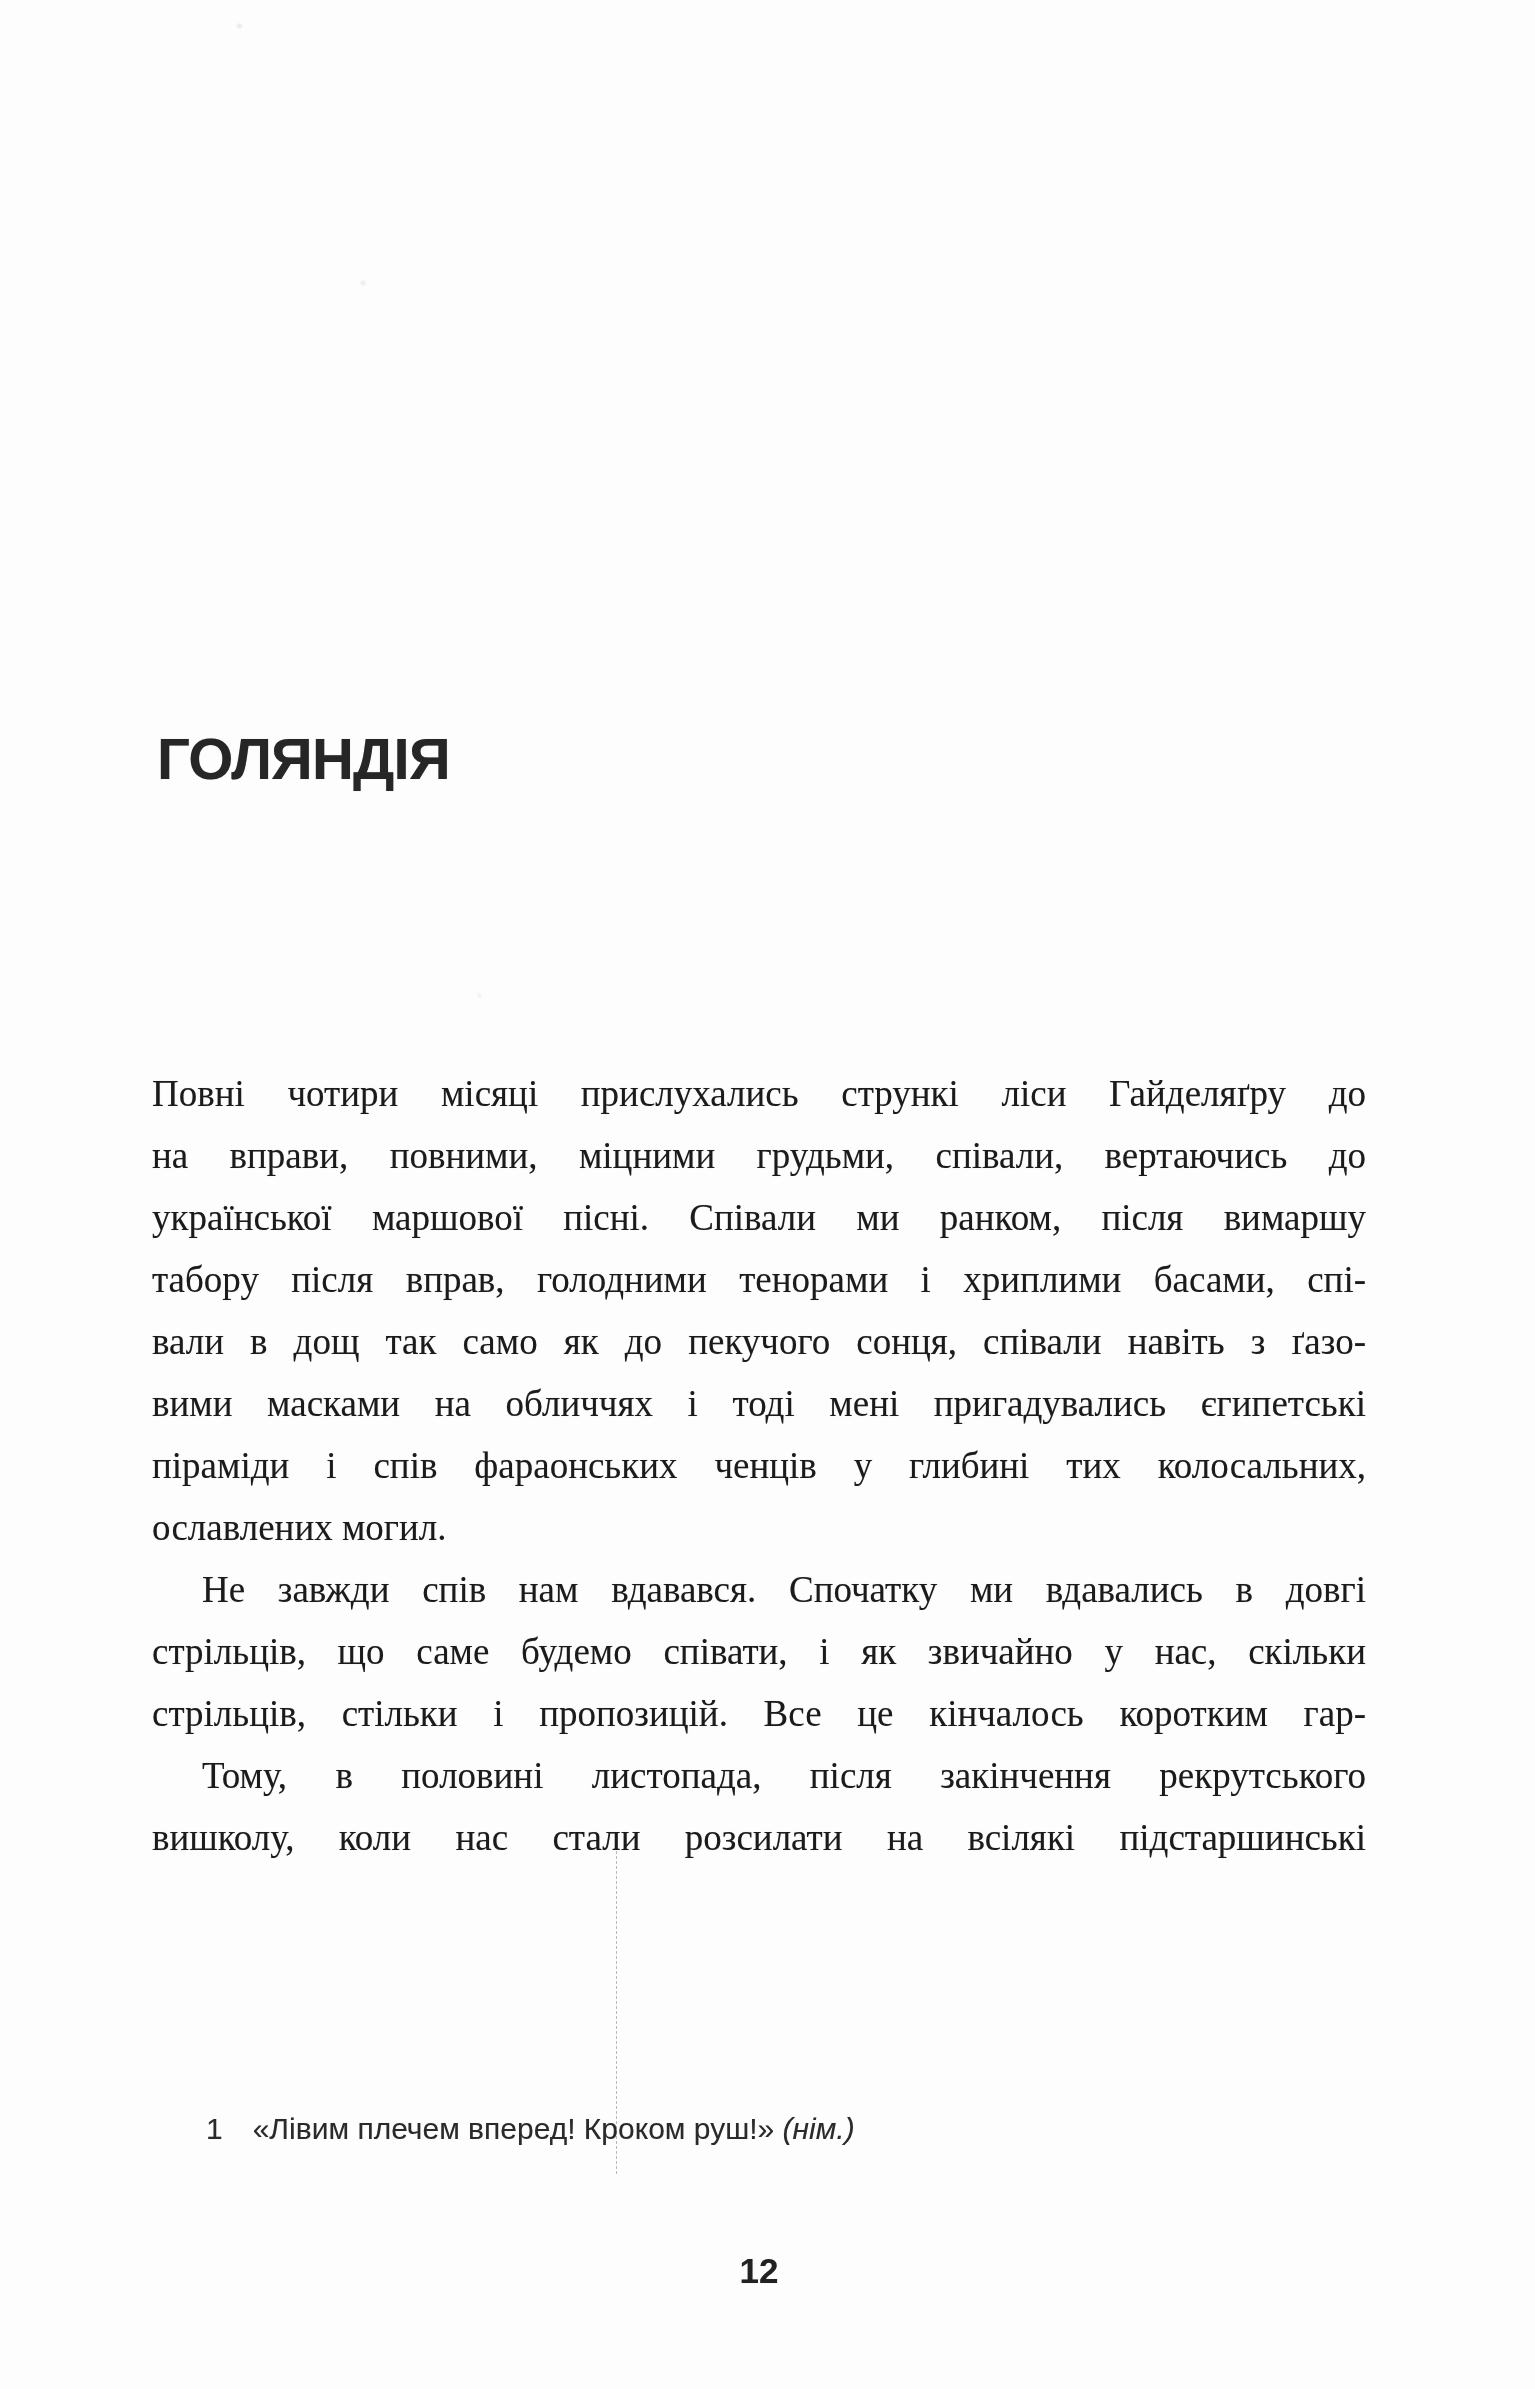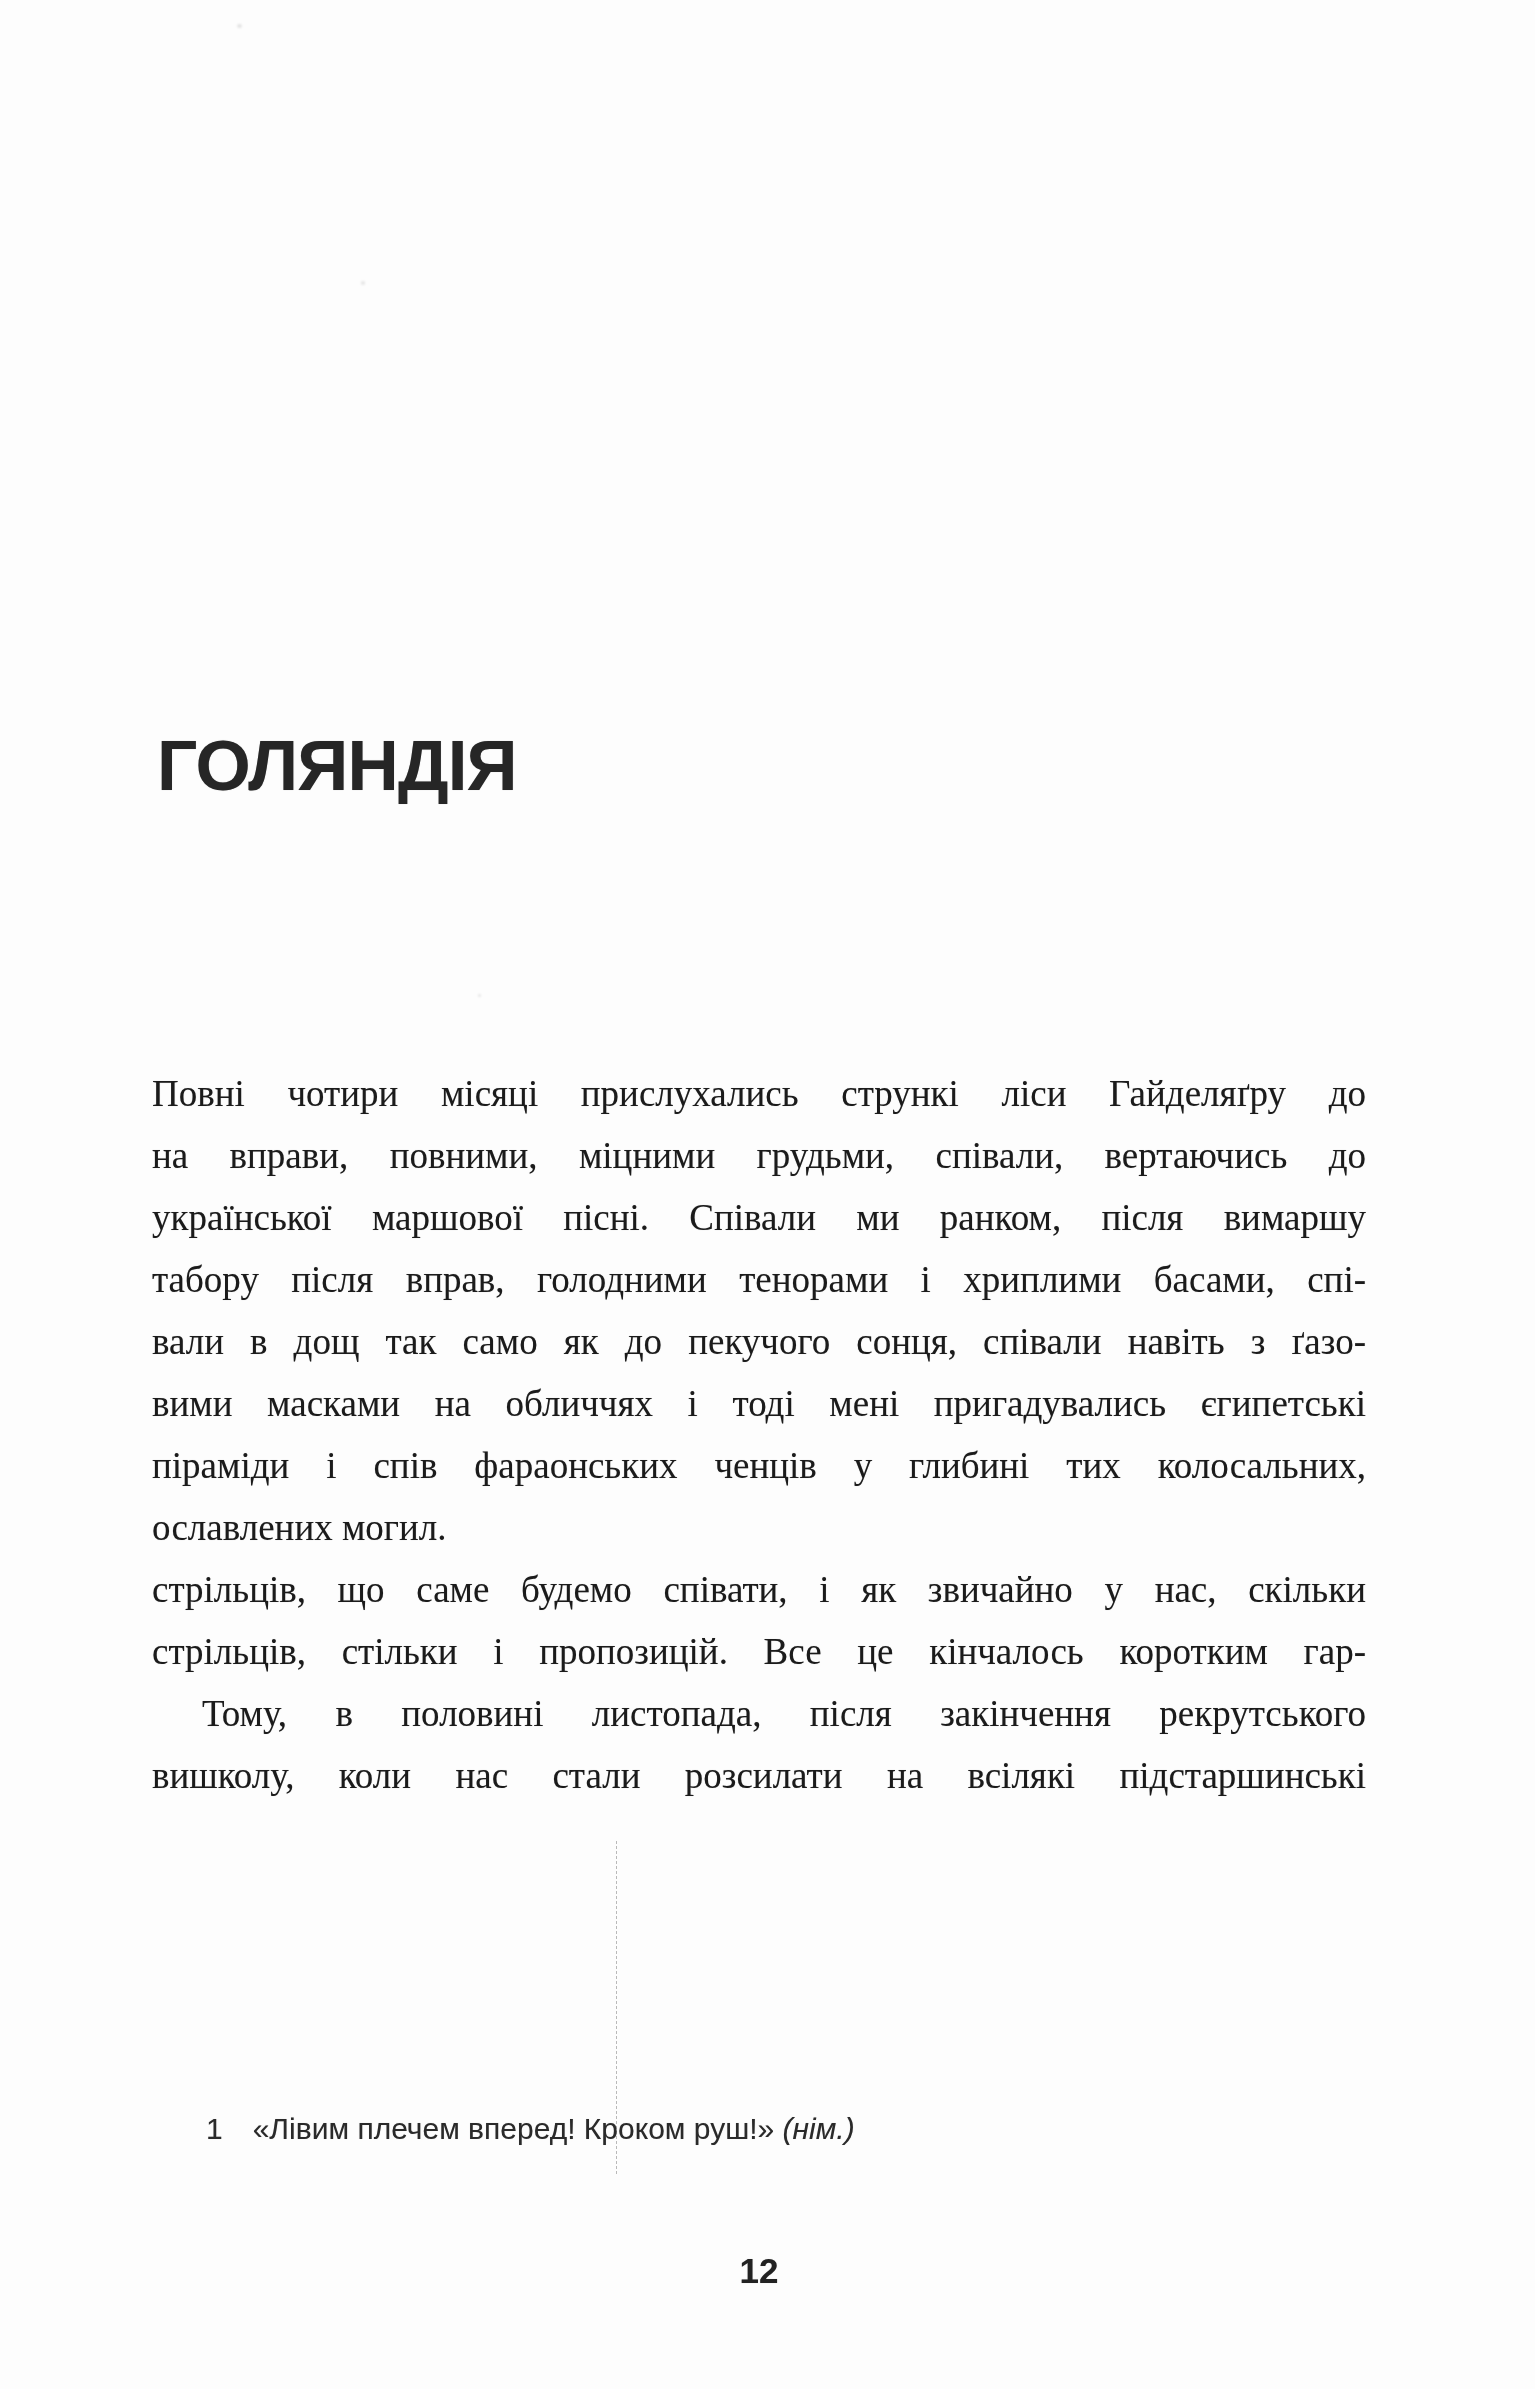--- a/index.html
+++ b/index.html
@@ -13,21 +13,21 @@
     font-family: "Liberation Serif", serif;
     color: #1b1b1b;
   }
   .chapter-title {
     position: absolute;
     left: 157px;
     top: 730px;
     margin: 0;
     font-family: "Liberation Sans", sans-serif;
     font-weight: 700;
-    font-size: 71px;
+    font-size: 58px;
     line-height: 1;
     letter-spacing: -0.8px;
     color: #262626;
     text-shadow: 0 0 0.8px rgba(0,0,0,0.35);
   }
   .body-text {
     position: absolute;
     left: 152px;
     top: 1063px;
     width: 1214px;
@@ -93,20 +93,21 @@
 
   <div class="body-text">
       <div class="text-line j">Повні чотири місяці прислухались стрункі ліси Гайделяґру до</div>
       <div class="text-line j">на вправи, повними, міцними грудьми, співали, вертаючись до</div>
       <div class="text-line j">української маршової пісні. Співали ми ранком, після вимаршу</div>
       <div class="text-line j">табору після вправ, голодними тенорами і хриплими басами, спі-</div>
       <div class="text-line j">вали в дощ так само як до пекучого сонця, співали навіть з ґазо-</div>
       <div class="text-line j">вими масками на обличчях і тоді мені пригадувались єгипетські</div>
       <div class="text-line j">піраміди і спів фараонських ченців у глибині тих колосальних,</div>
       <div class="text-line">ославлених могил.</div>
+      <div class="text-line j indent">Не завжди спів нам вдавався. Спочатку ми вдавались в довгі</div>
       <div class="text-line j">стрільців, що саме будемо співати, і як звичайно у нас, скільки</div>
       <div class="text-line j">стрільців, стільки і пропозицій. Все це кінчалось коротким гар-</div>
       <div class="text-line j indent">Тому, в половині листопада, після закінчення рекрутського</div>
       <div class="text-line j">вишколу, коли нас стали розсилати на всілякі підстаршинські</div>
     </div>
 
   <div class="footnote">
     <span class="fn-marker">1</span>
     <span class="fn-body"><span>«Лівим плечем вперед! Кроком руш!»</span> <span class="lang">(нім.)</span></span>
   </div>

